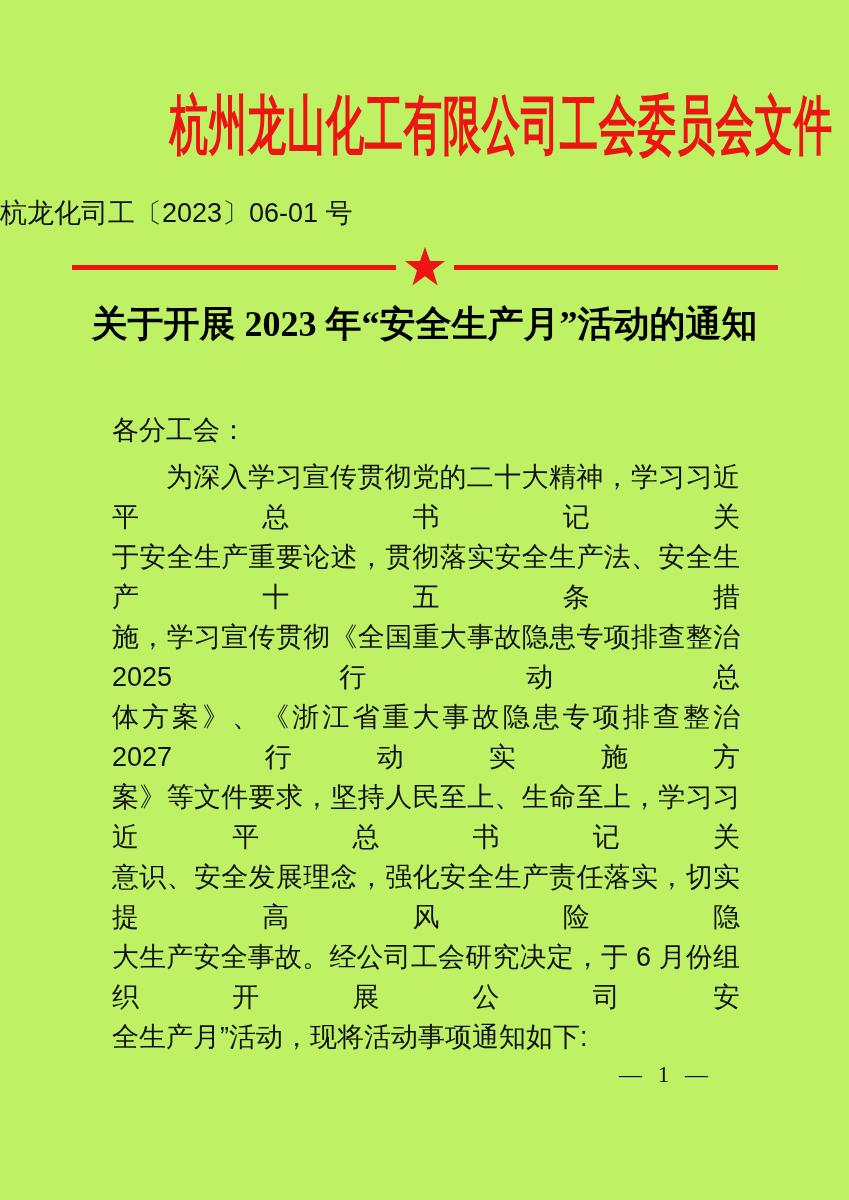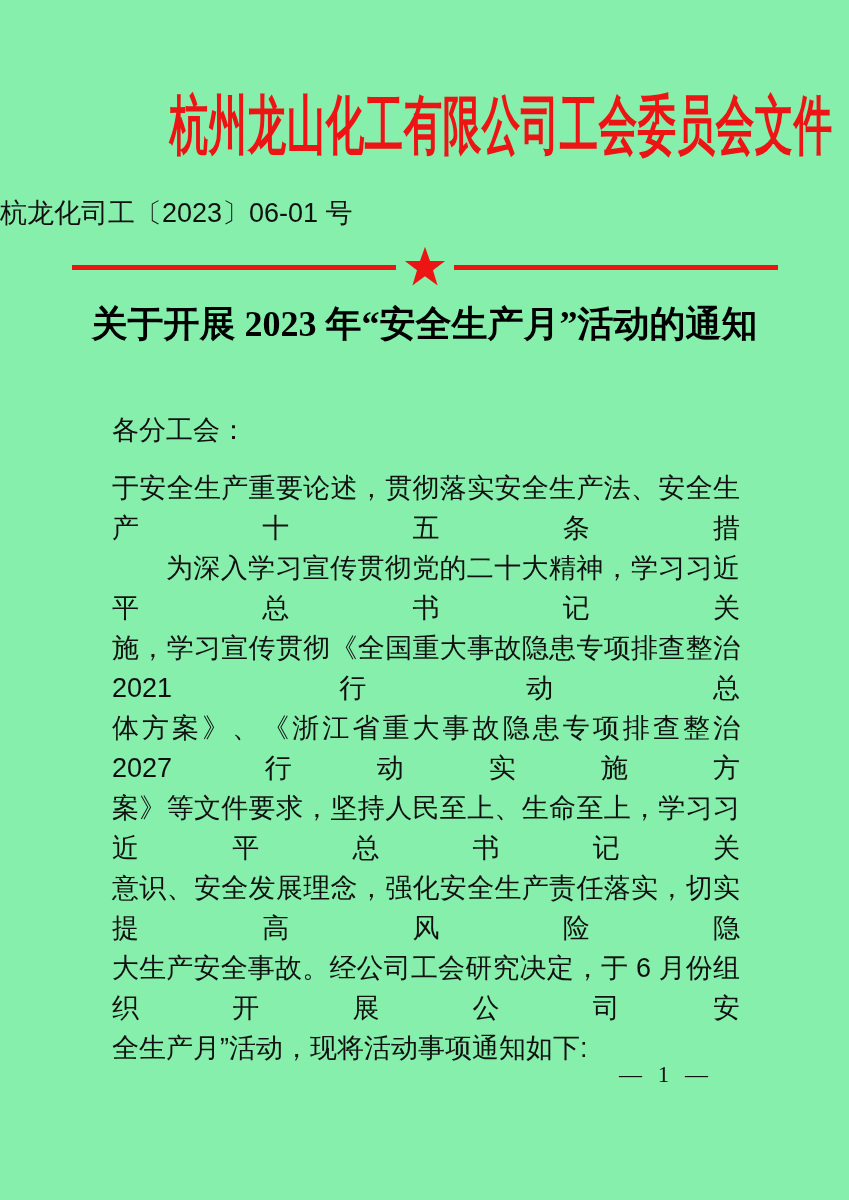--- a/index.html
+++ b/index.html
@@ -2,21 +2,21 @@
 <html style="--red: #ED1414; --ink: #111111;"><head>
 <meta charset="utf-8">
 <style>
   :root { --red: #ED1414; --ink: #111111; }
   * { margin: 0; padding: 0; box-sizing: border-box; }
   html, body { background: #ffffff; }
   .page {
     position: relative;
     width: 849px;
     height: 1200px;
-    background: #86efac;
+    background: #bef264;
     overflow: hidden;
     font-family: "Liberation Sans", sans-serif;
     color: var(--ink);
   }
   .org-title {
     position: absolute;
     top: 90px;
     left: 0;
     width: 100%;
     text-align: center;
@@ -82,21 +82,21 @@
     line-height: 40px;
     color: var(--ink);
   }
   .line {
     text-align: justify;
     text-align-last: justify;
     white-space: normal;
   }
   .line.no-just { text-align-last: auto; }
   .line.ind { text-indent: 2em; }
-  .line.gap { margin-bottom: 18px; }
+  .line.gap { margin-bottom: 7px; }
   .page-number {
     position: absolute;
     top: 1060px;
     right: 136px;
     font-family: "Liberation Serif", serif;
     font-size: 23px;
     line-height: 30px;
     letter-spacing: 5px;
     color: var(--ink);
     white-space: nowrap;
@@ -118,28 +118,28 @@
     </svg>
     <div class="rule-line"></div>
   </div>
 
   <h1 class="doc-title">关于开展 2023 年“安全生产月”活动的通知</h1>
 
   <div class="body-text">
     <div class="line no-just gap">
         <span>各分工会：</span>
       </div>
-      <div class="line">
-        <span>于安全生产重要论述，贯彻落实安全生产法、安全生产十五条措</span>
-      </div>
       <div class="line ind">
         <span>为深入学习宣传贯彻党的二十大精神，学习习近平总书记关</span>
       </div>
       <div class="line">
-        <span>施，学习宣传贯彻《全国重大事故隐患专项排查整治 2021 行动总</span>
+        <span>于安全生产重要论述，贯彻落实安全生产法、安全生产十五条措</span>
+      </div>
+      <div class="line">
+        <span>施，学习宣传贯彻《全国重大事故隐患专项排查整治 2025 行动总</span>
       </div>
       <div class="line">
         <span>体方案》、《浙江省重大事故隐患专项排查整治 2027 行动实施方</span>
       </div>
       <div class="line">
         <span>案》等文件要求，坚持人民至上、生命至上，学习习近平总书记关</span>
       </div>
       <div class="line">
         <span>意识、安全发展理念，强化安全生产责任落实，切实提高风险隐</span>
       </div>

